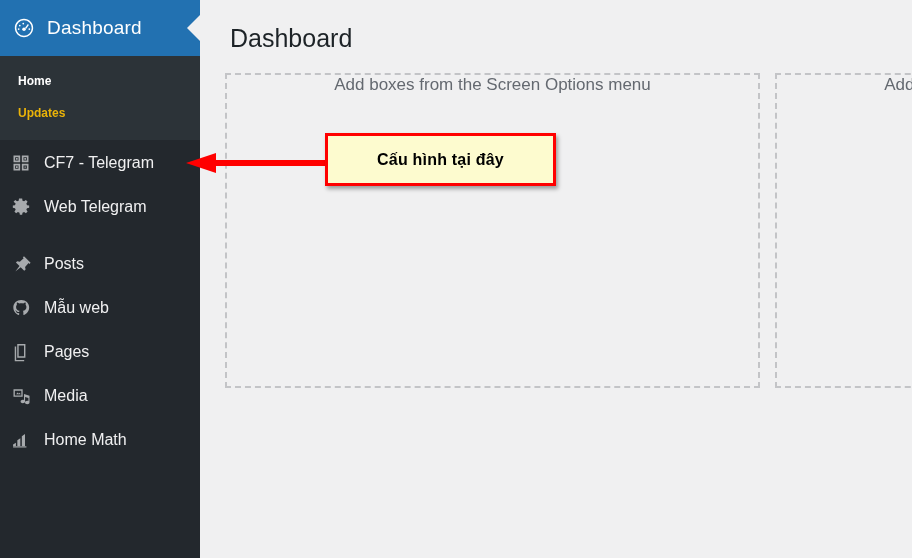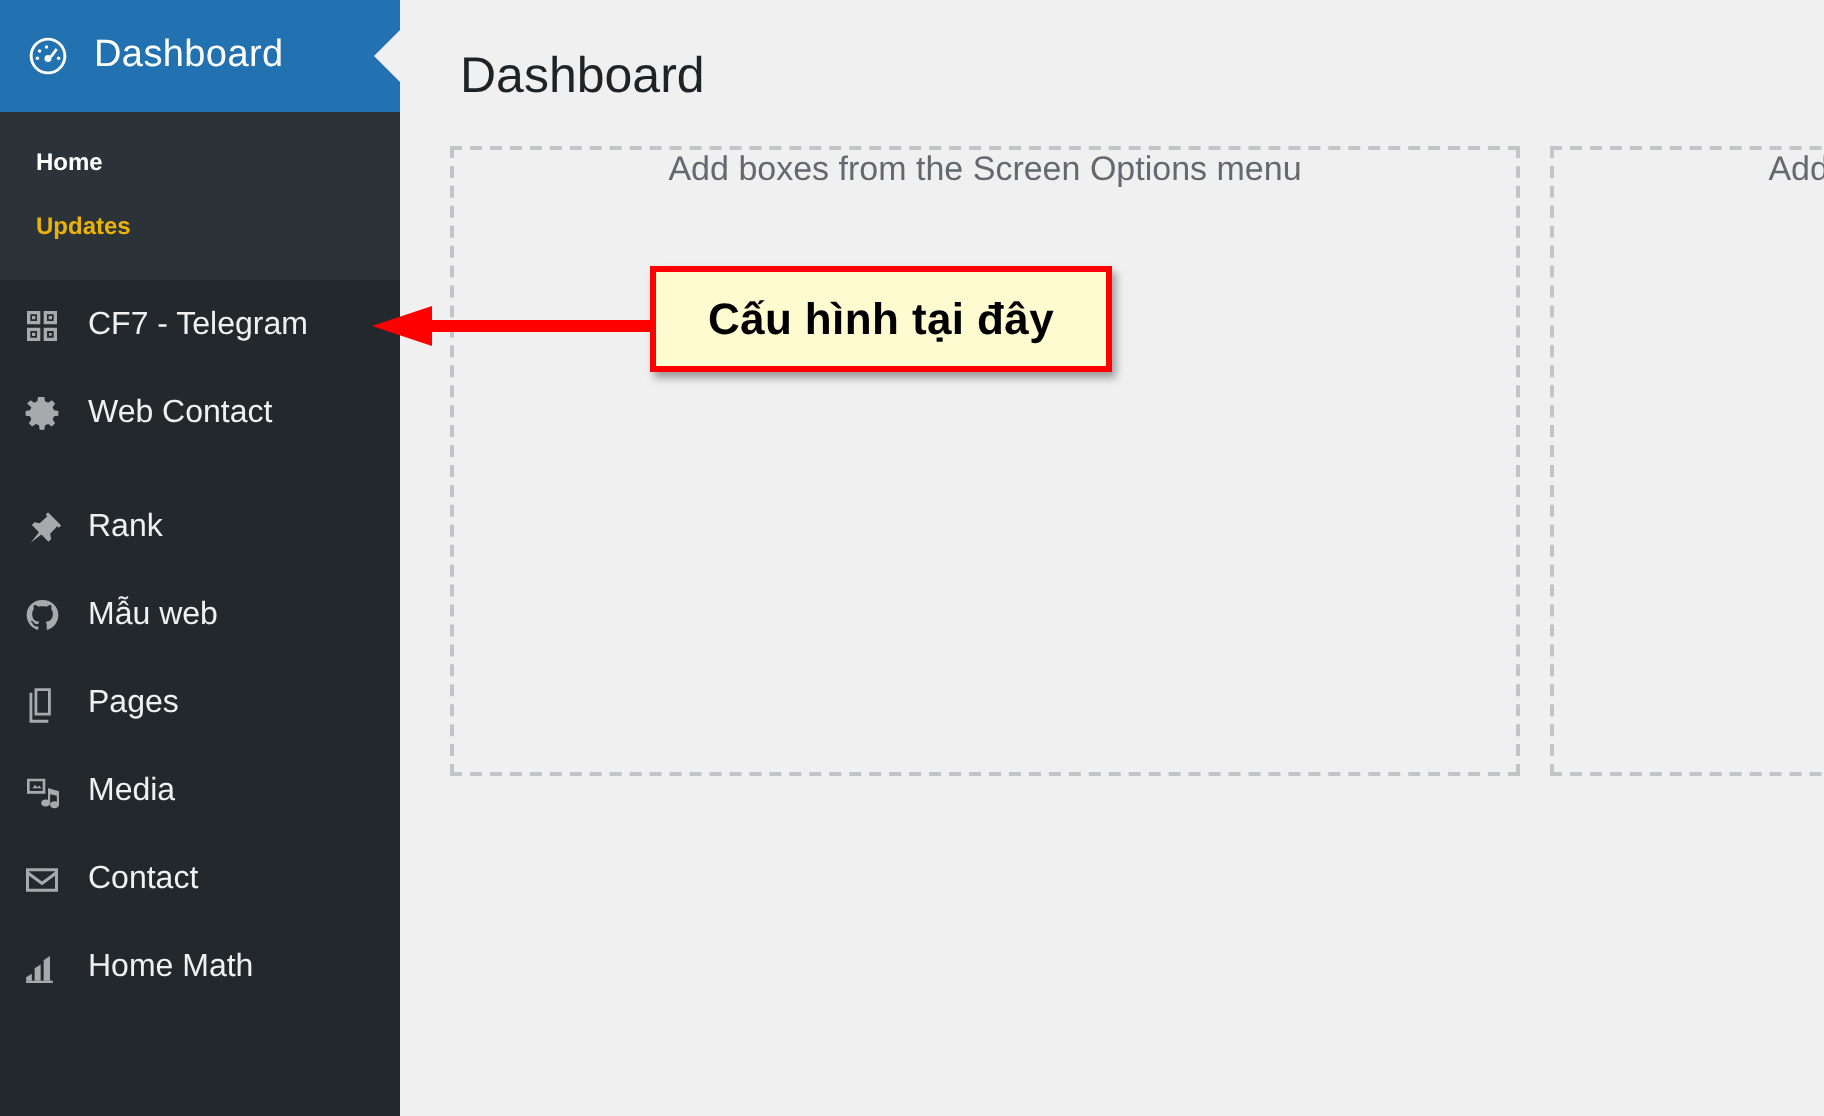--- a/index.html
+++ b/index.html
@@ -177,21 +177,21 @@
     background: #fdfbcf;
     border: 3px solid #ff0000;
     box-sizing: border-box;
     display: flex;
     align-items: center;
     justify-content: center;
     z-index: 21;
     box-shadow: 2px 3px 4px rgba(0,0,0,0.35);
   }
   #annotation-text {
-    font-size: 22px;
+    font-size: 16px;
     font-weight: bold;
     color: #000;
     white-space: nowrap;
     letter-spacing: .2px;
   }
 </style>
 </head>
 <body>
 
 <div id="adminmenu-wrap">
@@ -231,32 +231,32 @@
     <span class="menu-label">CF7 - Telegram</span>
   </div>
 
   <div class="menu-item">
     <span class="menu-icon">
       <svg class="icon-svg" viewBox="0 0 24 24">
         <path d="M12 8.2a3.8 3.8 0 1 0 0 7.6 3.8 3.8 0 0 0 0-7.6zm0 1.9a1.9 1.9 0 1 1 0 3.8 1.9 1.9 0 0 1 0-3.8z"></path>
         <path d="M10.6 1.8h2.8l.4 2.6 1.9.8 2.2-1.5 2 2-1.5 2.2.8 1.9 2.6.4v2.8l-2.6.4-.8 1.9 1.5 2.2-2 2-2.2-1.5-1.9.8-.4 2.6h-2.8l-.4-2.6-1.9-.8-2.2 1.5-2-2 1.5-2.2-.8-1.9-2.6-.4v-2.8l2.6-.4.8-1.9L3.1 5.7l2-2 2.2 1.5 1.9-.8.4-2.6z"></path>
       </svg>
     </span>
-    <span class="menu-label">Web Contact</span>
+    <span class="menu-label">Web Telegram</span>
   </div>
 
   <div class="menu-gap"></div>
 
   <div class="menu-item">
     <span class="menu-icon">
       <svg class="icon-svg" viewBox="0 0 24 24">
         <path d="M15.6 2.6l-1.4 1.4 1 1-4.6 4.2-3.1-.6-1.6 1.6 4.3 4.3-5 6.4 6.4-5 4.3 4.3 1.6-1.6-.6-3.1 4.2-4.6 1 1 1.4-1.4-7.9-7.9z"></path>
       </svg>
     </span>
-    <span class="menu-label">Rank</span>
+    <span class="menu-label">Posts</span>
   </div>
 
   <div class="menu-item">
     <span class="menu-icon">
       <svg class="icon-svg" viewBox="0 0 24 24">
         <path d="M12.2 2.4C7 2.4 2.8 6.2 2.8 11.4c0 4.1 2.6 7.6 6.3 8.9.5.1.7-.2.7-.5v-1.7c-2.6.6-3.2-1.1-3.2-1.1-.4-1.1-1-1.4-1-1.4-.8-.6.1-.6.1-.6.9.1 1.4.9 1.4.9.8 1.4 2.2 1 2.7.8.1-.6.3-1 .6-1.3-2.1-.2-4.3-1.1-4.3-4.8 0-1.1.4-1.9 1-2.6-.1-.2-.4-1.2.1-2.5 0 0 .8-.3 2.7 1 .8-.2 1.6-.3 2.4-.3.8 0 1.7.1 2.4.3 1.9-1.3 2.7-1 2.7-1 .5 1.3.2 2.3.1 2.5.6.7 1 1.6 1 2.6 0 3.7-2.2 4.5-4.3 4.8.3.3.6.9.6 1.8v2.6c0 .3.2.6.7.5 3.7-1.3 6.3-4.8 6.3-8.9 0-5.2-4.2-9-9.4-9z"></path>
       </svg>
     </span>
     <span class="menu-label">Mẫu web</span>
   </div>
@@ -275,28 +275,20 @@
     <span class="menu-icon">
       <svg class="icon-svg" viewBox="0 0 24 24">
         <path d="M3 4h11v9H3V4zm1.6 1.6v5.8h7.8V5.6H4.6zm1.6 4.2l1.7-2.1 1.3 1.6 1-1.2 1.6 1.7H6.2z"></path>
         <path d="M15.6 9.6v7.2c-.4-.2-.9-.3-1.4-.3-1.5 0-2.7.9-2.7 2.1s1.2 2.1 2.7 2.1 2.7-.9 2.7-2.1v-5.3l4 1v3.6c-.4-.2-.9-.3-1.4-.3-1.5 0-2.7.9-2.7 2.1s1.2 2.1 2.7 2.1 2.7-.9 2.7-2.1v-8.1l-6.6-2z"></path>
       </svg>
     </span>
     <span class="menu-label">Media</span>
   </div>
 
 
-  <div class="menu-item">
-    <span class="menu-icon">
-      <svg class="icon-svg" viewBox="0 0 24 24">
-        <path d="M2.4 5h19.2v14H2.4V5zm1.8 1.8v.3L12 12.9l7.8-5.8v-.3H4.2zm0 2.6v7.8h15.6V9.4L12 15.2 4.2 9.4z"></path>
-      </svg>
-    </span>
-    <span class="menu-label">Contact</span>
-  </div>
 
   <div class="menu-item">
     <span class="menu-icon">
       <svg class="icon-svg" viewBox="0 0 24 24">
         <path d="M2.5 17.5l3.4-2.1v4.2H2.5v-2.1z"></path>
         <path d="M7.6 12.2l3.6-2.3v9.7H7.6v-7.4z"></path>
         <path d="M13 7.4l3.8-2.6v14.8H13V7.4z"></path>
         <path d="M2.5 19.6h16v1.4h-16z"></path>
       </svg>
     </span>

